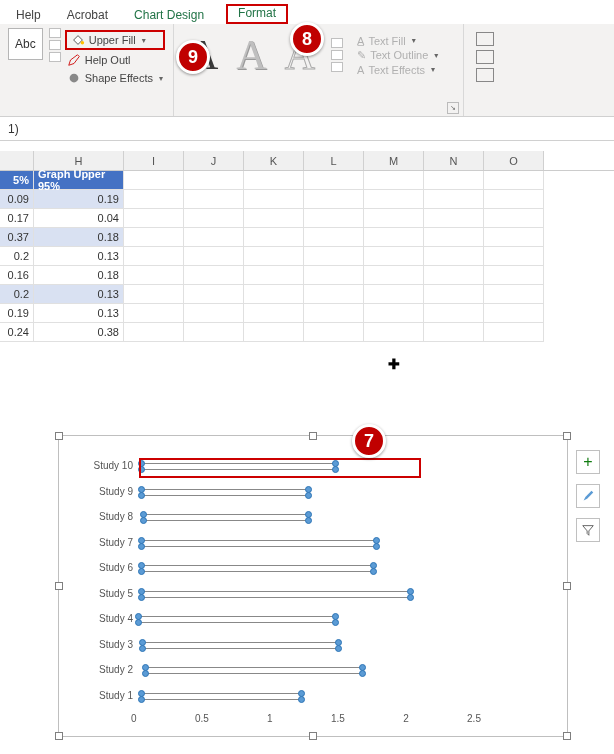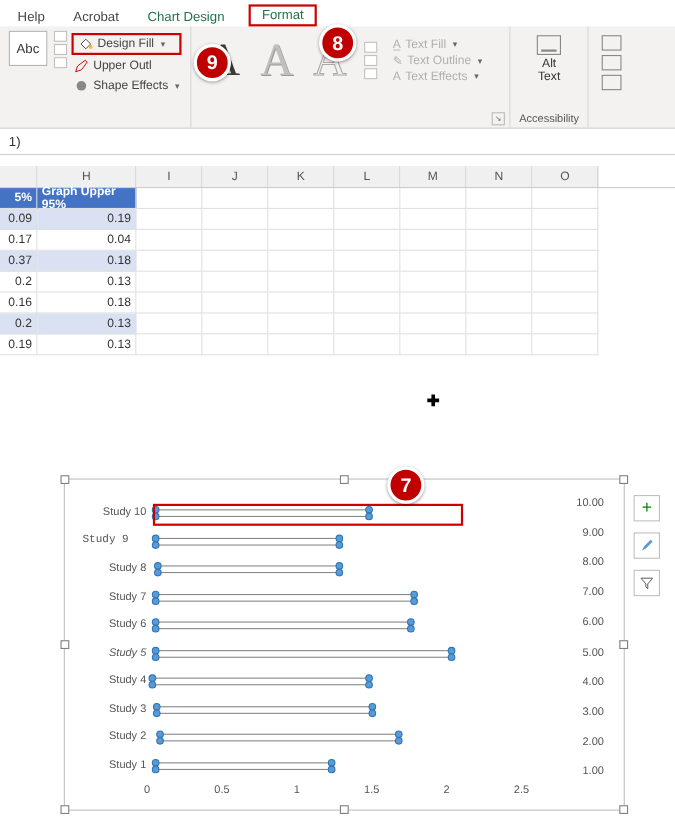--- a/index.html
+++ b/index.html
@@ -99,31 +99,31 @@
     </div>
     <div class="shape-list" style="margin-top:2px;">
       <span class="shape-fill-box">
         <span class="shape-item">
           <span class="sicon">
             <svg viewBox="0 0 16 16">
                 <path d="M3 8 L8 3 L13 8 L8 13 Z" fill="#fff" stroke="#444"></path>
                 <circle cx="13" cy="11" r="2" fill="#ffc000"></circle>
               </svg>
           </span>
-          <span>Design Fill</span>
+          <span>Upper Fill</span>
             <span class="chev">▾</span>
         </span>
       </span>
       <span class="shape-item">
         <span class="sicon">
           <svg viewBox="0 0 16 16">
               <path d="M2 14 L4 8 L12 2 L14 4 L8 12 Z" fill="none" stroke="#c00"></path>
             </svg>
         </span>
-        <span>Upper Outl</span>
+        <span>Help Outl</span>
       </span>
       <span class="shape-item">
         <span class="sicon">
           <svg viewBox="0 0 16 16">
               <circle cx="8" cy="8" r="5" fill="#888"></circle>
             </svg>
         </span>
         <span>Shape Effects</span>
           <span class="chev">▾</span>
       </span>
@@ -154,28 +154,20 @@
         <span class="text-opt">
             <span>A</span>
             <span>Text Effects</span>
             <span class="chev">▾</span>
           </span>
       </div>
     </div>
     <div class="dlaunch">↘</div>
   </div>
 
-  <div class="rgroup">
-    <div class="alt-box">
-      <div class="alt-icon"></div>
-      <span style="font-size:11px; text-align:center; white-space:pre;">Alt
-Text</span>
-    </div>
-    <div class="rgroup-label">Accessibility</div>
-  </div>
 
   <div class="rgroup" style="border-right:none;">
     <div class="arrange-icons">
       <div class="ar-ic"></div>
       <div class="ar-ic"></div>
       <div class="ar-ic"></div>
     </div>
   </div>
 </div>
 
@@ -270,20 +262,31 @@
       <div class="cell " style="width: 60px;"></div>
       <div class="cell " style="width: 60px;"></div>
       <div class="cell " style="width: 60px;"></div>
       <div class="cell " style="width: 60px;"></div>
       <div class="cell " style="width: 60px;"></div>
       <div class="cell " style="width: 60px;"></div>
     </div>
     <div class="datarow ">
       <div class="cell d num" style="width: 34px;">0.19</div>
       <div class="cell d num" style="width: 90px;">0.13</div>
+      <div class="cell " style="width: 60px;"></div>
+      <div class="cell " style="width: 60px;"></div>
+      <div class="cell " style="width: 60px;"></div>
+      <div class="cell " style="width: 60px;"></div>
+      <div class="cell " style="width: 60px;"></div>
+      <div class="cell " style="width: 60px;"></div>
+      <div class="cell " style="width: 60px;"></div>
+    </div>
+    <div class="datarow ">
+      <div class="cell d num" style="width: 34px;">0.24</div>
+      <div class="cell d num" style="width: 90px;">0.38</div>
       <div class="cell " style="width: 60px;"></div>
       <div class="cell " style="width: 60px;"></div>
       <div class="cell " style="width: 60px;"></div>
       <div class="cell " style="width: 60px;"></div>
       <div class="cell " style="width: 60px;"></div>
       <div class="cell " style="width: 60px;"></div>
       <div class="cell " style="width: 60px;"></div>
     </div>
   </div>
 
@@ -321,21 +324,21 @@
       <div class="bar-line" style="left: 10.88px; width: 195.84px; top: 191.889px;"></div>
       <div class="dot" style="left: 7.88px; top: 188.889px;"></div>
       <div class="dot" style="left: 203.72px; top: 188.889px;"></div>
       <div class="study-lbl" style="right: 348px; width: 60px; top: 157.333px;">Study 4</div>
       <div class="bar-line" style="left: 6.8px; width: 197.2px; top: 160.333px;"></div>
       <div class="dot" style="left: 3.8px; top: 157.333px;"></div>
       <div class="dot" style="left: 201px; top: 157.333px;"></div>
       <div class="bar-line" style="left: 6.8px; width: 197.2px; top: 166.333px;"></div>
       <div class="dot" style="left: 3.8px; top: 163.333px;"></div>
       <div class="dot" style="left: 201px; top: 163.333px;"></div>
-      <div class="study-lbl" style="right: 348px; width: 60px; top: 131.778px; font-style: italic;">Study 5</div>
+      <div class="study-lbl" style="right: 348px; width: 60px; top: 131.778px;">Study 5</div>
       <div class="bar-line" style="left: 9.52px; width: 269.28px; top: 134.778px;"></div>
       <div class="dot" style="left: 6.52px; top: 131.778px;"></div>
       <div class="dot" style="left: 275.8px; top: 131.778px;"></div>
       <div class="bar-line" style="left: 9.52px; width: 269.28px; top: 140.778px;"></div>
       <div class="dot" style="left: 6.52px; top: 137.778px;"></div>
       <div class="dot" style="left: 275.8px; top: 137.778px;"></div>
       <div class="study-lbl" style="right: 348px; width: 60px; top: 106.222px;">Study 6</div>
       <div class="bar-line" style="left: 9.52px; width: 232.56px; top: 109.222px;"></div>
       <div class="dot" style="left: 6.52px; top: 106.222px;"></div>
       <div class="dot" style="left: 239.08px; top: 106.222px;"></div>
@@ -349,21 +352,21 @@
       <div class="bar-line" style="left: 9.52px; width: 235.28px; top: 89.6667px;"></div>
       <div class="dot" style="left: 6.52px; top: 86.6667px;"></div>
       <div class="dot" style="left: 241.8px; top: 86.6667px;"></div>
       <div class="study-lbl" style="right: 348px; width: 60px; top: 55.1111px;">Study 8</div>
       <div class="bar-line" style="left: 12.24px; width: 164.56px; top: 58.1111px;"></div>
       <div class="dot" style="left: 9.24px; top: 55.1111px;"></div>
       <div class="dot" style="left: 173.8px; top: 55.1111px;"></div>
       <div class="bar-line" style="left: 12.24px; width: 164.56px; top: 64.1111px;"></div>
       <div class="dot" style="left: 9.24px; top: 61.1111px;"></div>
       <div class="dot" style="left: 173.8px; top: 61.1111px;"></div>
-      <div class="study-lbl" style="right: 364px; width: 60px; top: 29.5556px; font-family: Liberation Mono, monospace;">Study 9</div>
+      <div class="study-lbl" style="right: 348px; width: 60px; top: 29.5556px;">Study 9</div>
       <div class="bar-line" style="left: 9.52px; width: 167.28px; top: 32.5556px;"></div>
       <div class="dot" style="left: 6.52px; top: 29.5556px;"></div>
       <div class="dot" style="left: 173.8px; top: 29.5556px;"></div>
       <div class="bar-line" style="left: 9.52px; width: 167.28px; top: 38.5556px;"></div>
       <div class="dot" style="left: 6.52px; top: 35.5556px;"></div>
       <div class="dot" style="left: 173.8px; top: 35.5556px;"></div>
       <div class="study-lbl" style="right: 348px; width: 60px; top: 4px;">Study 10</div>
       <div class="bar-line" style="left: 9.52px; width: 194.48px; top: 7px;"></div>
       <div class="dot" style="left: 6.52px; top: 4px;"></div>
       <div class="dot" style="left: 201px; top: 4px;"></div>
@@ -372,32 +375,20 @@
       <div class="dot" style="left: 201px; top: 10px;"></div>
     </div>
   <div class="xaxis" id="xaxis">
       <span>0</span>
       <span>0.5</span>
       <span>1</span>
       <span>1.5</span>
       <span>2</span>
       <span>2.5</span>
     </div>
-  <div class="y2" id="y2">
-      <span>10.00</span>
-      <span>9.00</span>
-      <span>8.00</span>
-      <span>7.00</span>
-      <span>6.00</span>
-      <span>5.00</span>
-      <span>4.00</span>
-      <span>3.00</span>
-      <span>2.00</span>
-      <span>1.00</span>
-    </div>
   <div class="s10-box" id="s10box" style="left: 80px; top: 22px; width: 282px; height: 20px;"></div>
 </div>
 
 <div class="side-ctrls" style="left:576px; top:450px;">
   <div class="side-btn">
       <span style="color:#107c10; font-size:16px;">+</span>
     </div>
   <div class="side-btn">
     <svg width="14" height="14" viewBox="0 0 16 16">
         <path d="M3 13 L5 9 L12 2 L14 4 L7 11 Z" fill="#5b9bd5"></path>

